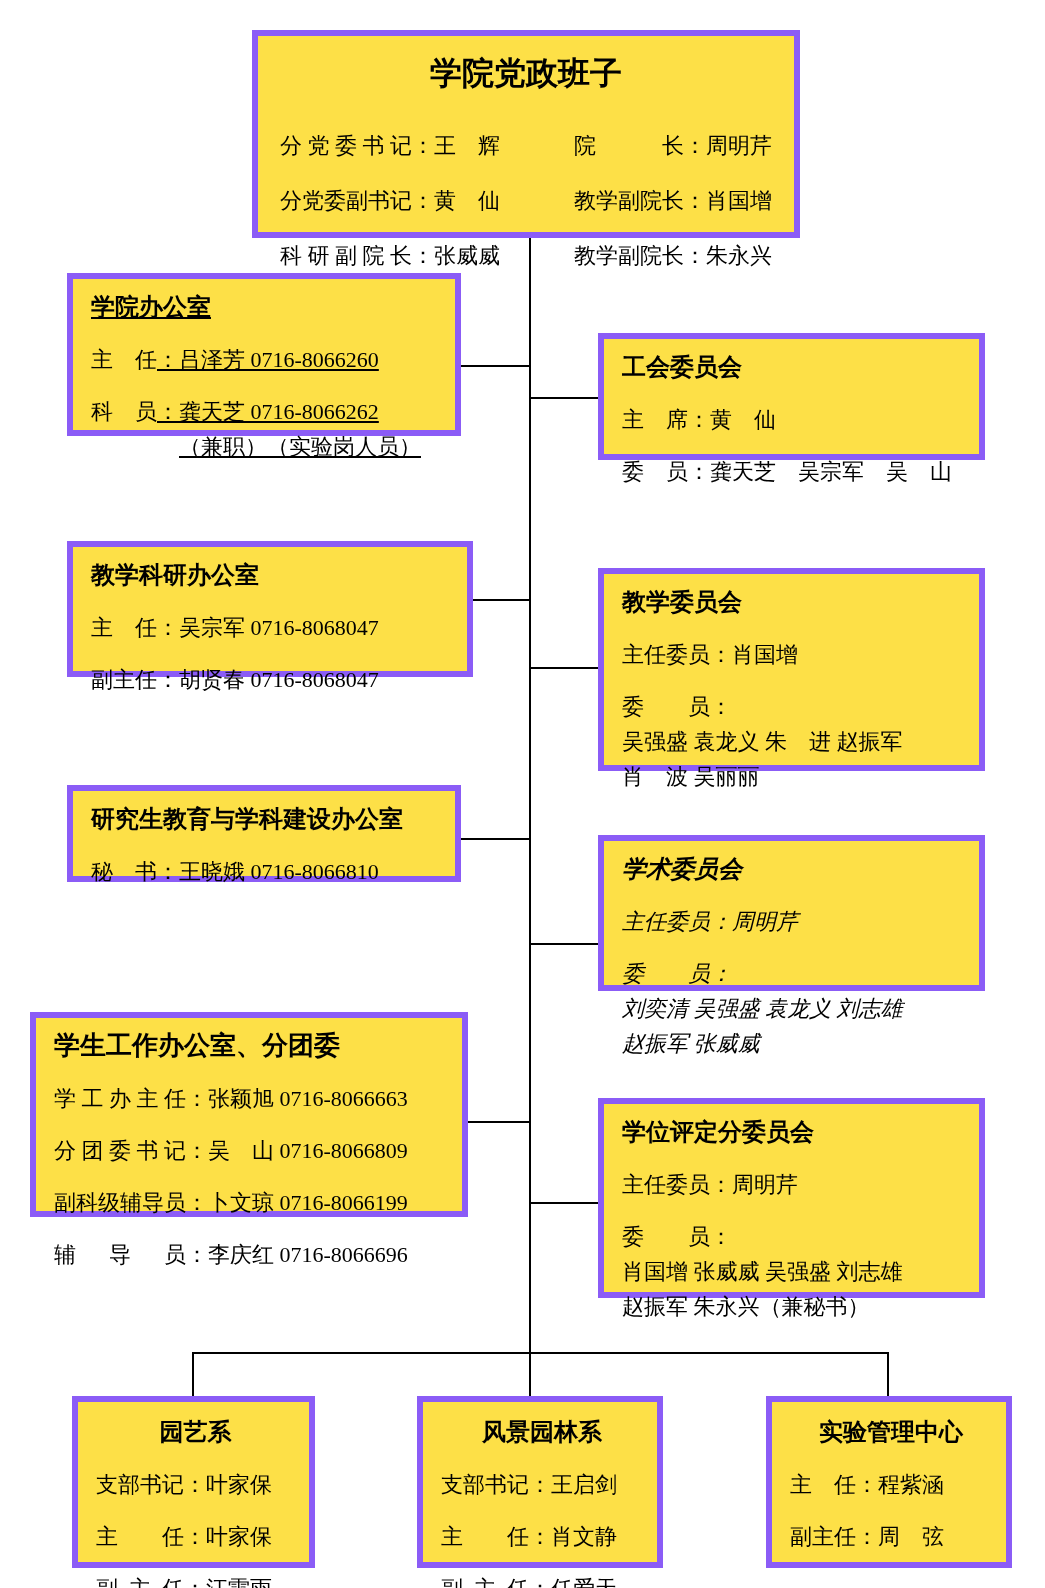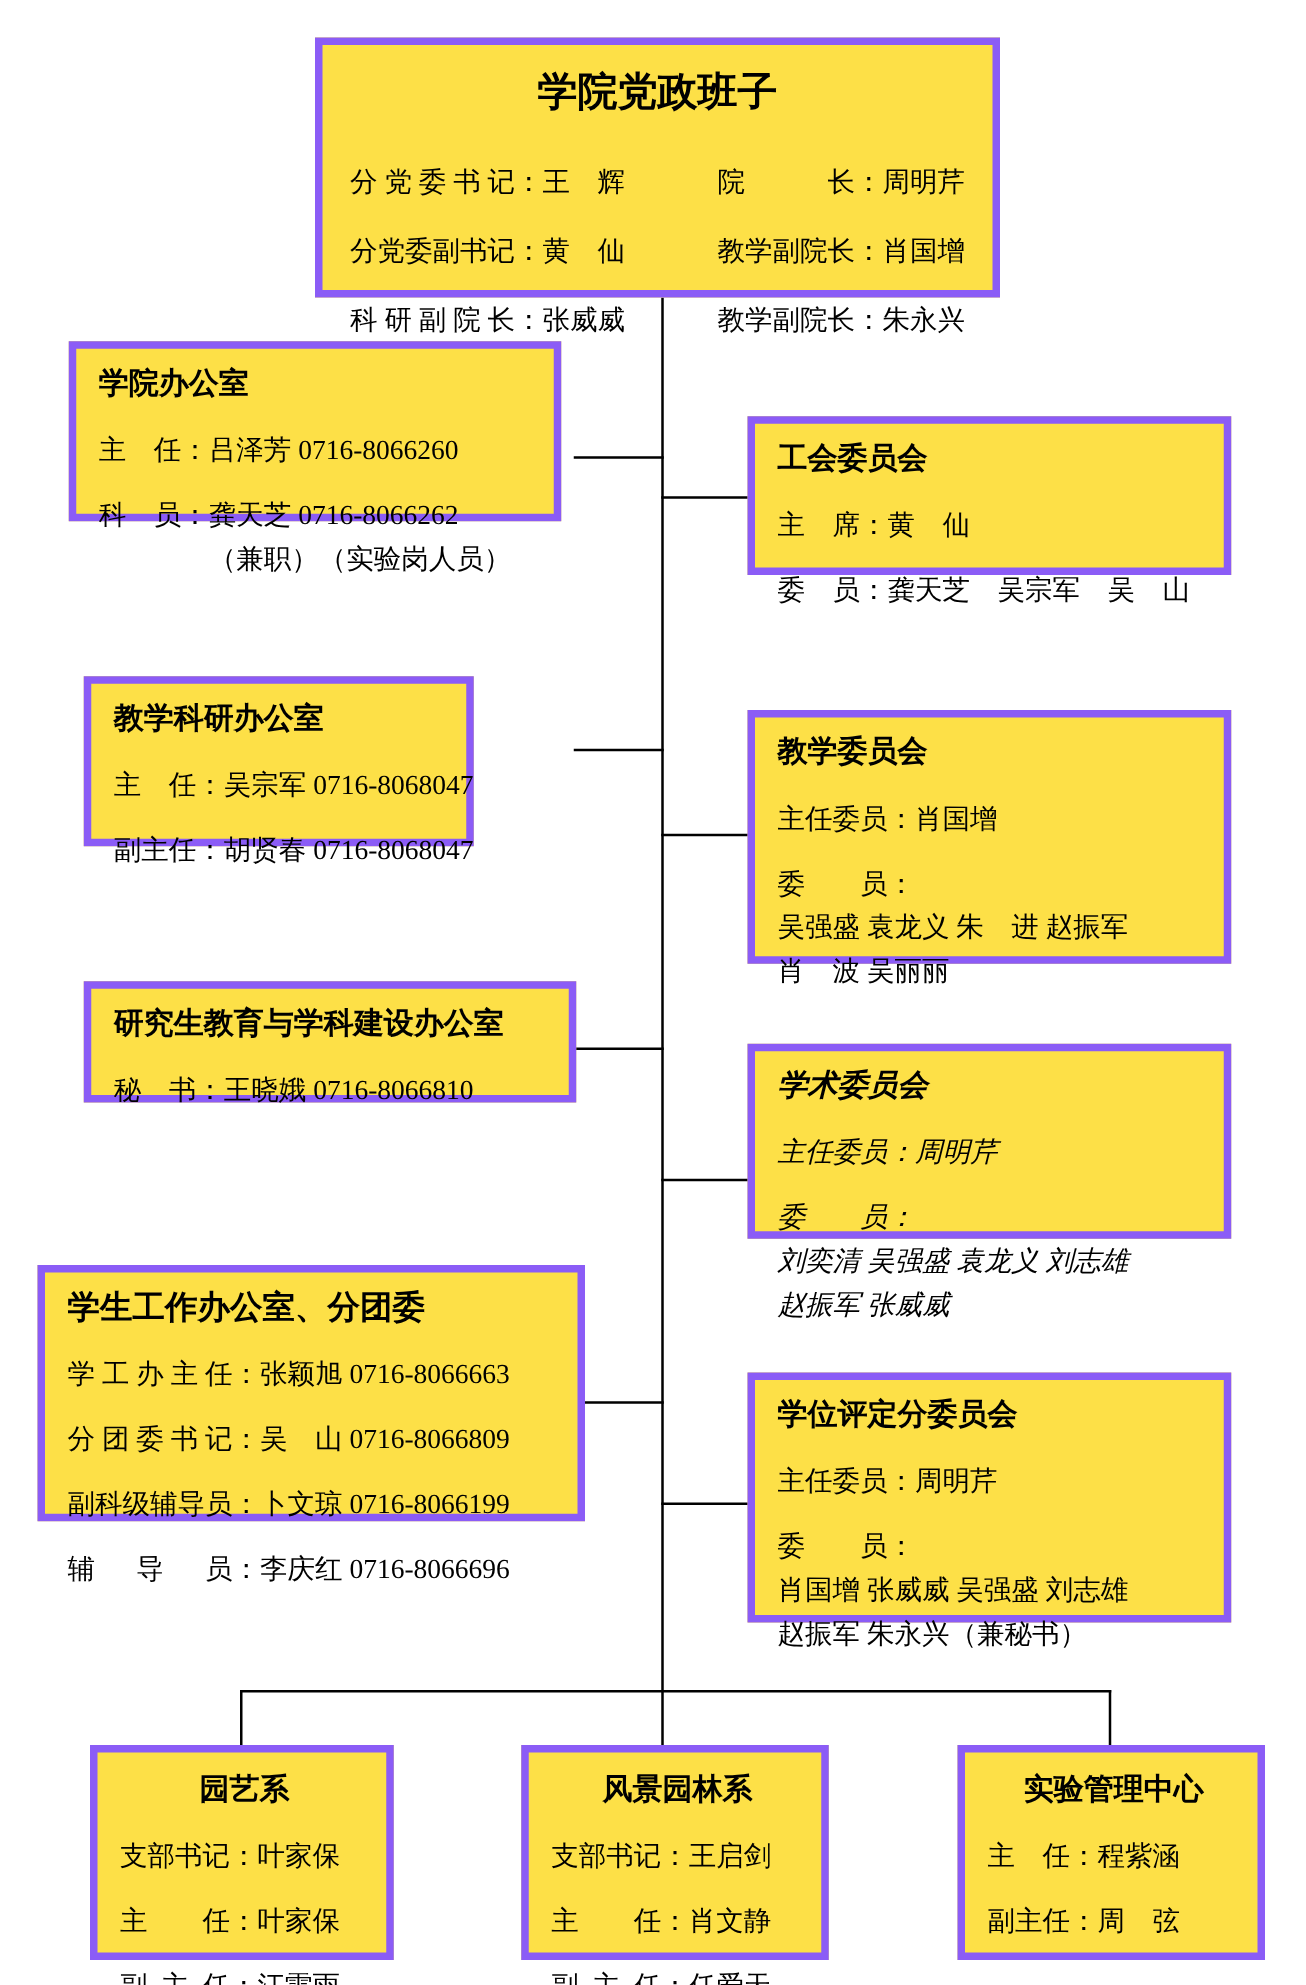--- a/index.html
+++ b/index.html
@@ -53,28 +53,28 @@
     <div class="trow">
       <span><span class="jl w6">分党委副书记</span><span>：黄　仙</span></span>
       <span><span class="jl w5">教学副院长</span><span>：肖国增</span></span>
     </div>
     <div class="trow">
       <span><span class="jl w6">科研副院长</span><span>：张威威</span></span>
       <span><span class="jl w5">教学副院长</span><span>：朱永兴</span></span>
     </div>
   </div>
 
-  <div class="box" style="left:55px;top:273px;width:394px;height:144px;">
+  <div class="box" style="left:67px;top:273px;width:394px;height:163px;text-decoration:underline;">
     <div class="box-title">学院办公室</div>
     <div class="ln"><span class="jl w3">主任</span><span>：吕泽芳 0716-8066260</span></div>
     <div class="ln"><span class="jl w3">科员</span><span>：龚天芝 0716-8066262</span></div>
     <div class="ln note">（兼职）（实验岗人员）</div>
   </div>
 
-  <div class="box" style="left:67px;top:541px;width:312px;height:136px;">
+  <div class="box" style="left:67px;top:541px;width:406px;height:136px;">
     <div class="box-title">教学科研办公室</div>
     <div class="ln"><span class="jl w3">主任</span><span>：吴宗军 0716-8068047</span></div>
     <div class="ln"><span class="jl w3">副主任</span><span>：胡贤春 0716-8068047</span></div>
   </div>
 
   <div class="box" style="left:67px;top:785px;width:394px;height:97px;">
     <div class="box-title">研究生教育与学科建设办公室</div>
     <div class="ln"><span class="jl w3">秘书</span><span>：王晓娥 0716-8066810</span></div>
   </div>
 

